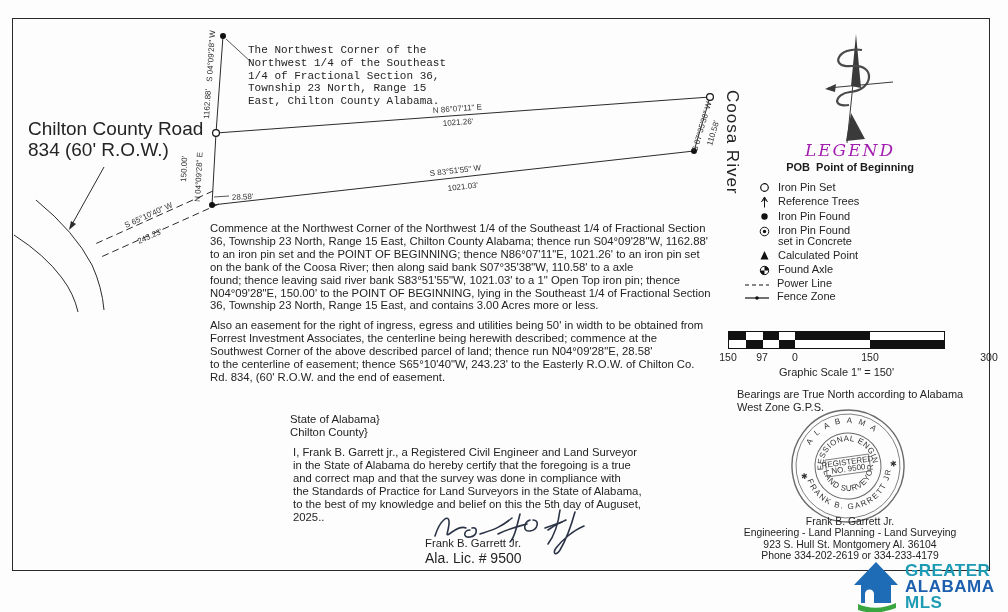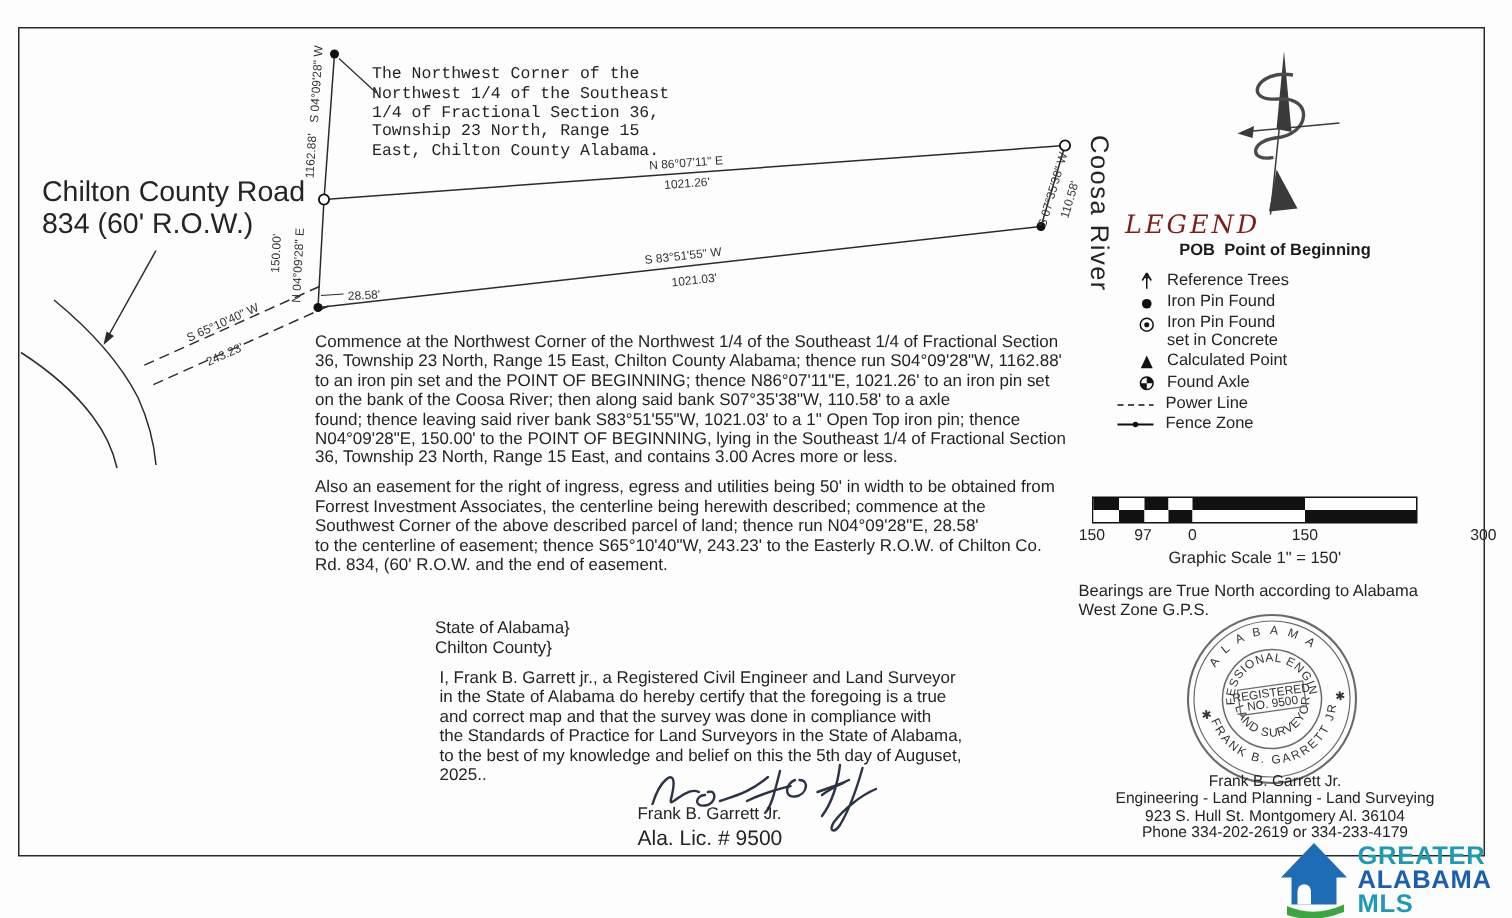--- a/index.html
+++ b/index.html
@@ -12,37 +12,37 @@
   .river-label{left:722px;top:90px;font-size:17px;letter-spacing:1px;writing-mode:vertical-rl;}
   .para{left:210px;top:222px;width:516px;font-size:11.3px;line-height:12.9px;}
   .para2{top:319px;}
   .stateblk{left:290px;top:413px;font-size:11.3px;line-height:12.9px;}
   .cert{left:293px;top:446px;width:372px;font-size:11.3px;line-height:12.9px;}
   .signame{left:425px;top:537px;font-size:11.3px;}
   .siglic{left:425px;top:550px;font-size:14px;}
   .plat{position:absolute;left:0;top:0;}
   
   .legend{position:absolute;left:750px;top:140px;width:200px;}
-  .legend-title{font-family:"DejaVu Serif",serif;font-style:italic;
-                font-size:17px;letter-spacing:2px;color:#7f1d1d;}
+  .legend-title{text-align:center;font-family:"DejaVu Serif",serif;font-style:italic;
+                font-size:17px;letter-spacing:2px;color:#a21caf;}
   .legend-pob{text-align:center;font-size:11px;font-weight:bold;white-space:pre;margin-top:1px;color:#1c1c1c;}
   .lrow{display:flex;align-items:center;gap:7px;margin:1.5px 0 0 8px;font-size:11px;line-height:11.5px;color:#242424;}
   .lrow.two{align-items:flex-start;}
   .lrow.gap{margin-top:6px;}
   .lrow.wide{margin-left:-6px;align-items:flex-end;}
   .lsym{flex:0 0 auto;}
   .lrow .lbl{white-space:pre-line;}
   
   .scalebar{position:absolute;left:728px;top:331px;width:217px;height:18px;border:1px solid #111;box-sizing:border-box;}
   .srow{display:flex;height:50%;}
   .seg{height:100%;}
   .b{background:#111;} .w{background:#fff;}
   .stick{position:absolute;top:351px;font-size:10.5px;transform:translateX(-50%);color:#242424;}
   .scale-caption{position:absolute;left:728px;top:366px;width:217px;text-align:center;font-size:11px;color:#242424;}
-  .bearing-note{left:719px;top:388px;font-size:11px;line-height:12.5px;}
+  .bearing-note{left:737px;top:388px;font-size:11px;line-height:12.5px;}
   .firm{position:absolute;left:733px;top:516px;width:234px;text-align:center;font-size:10.4px;line-height:11.3px;color:#242424;white-space:pre-line;}
   
   .mls{position:absolute;left:850px;top:561px;}
   svg text{font-family:"Liberation Sans",sans-serif;}
   .plat text{font-size:8px;fill:#333;}
   .seal-arc{letter-spacing:6px;font-size:9px;fill:#5a5a5a;}
   .seal-arc2{letter-spacing:1.5px;font-size:8px;fill:#5a5a5a;}
   .seal-in{letter-spacing:.5px;font-size:5.8px;fill:#5a5a5a;}
   .seal-reg{font-size:6.2px;fill:#5a5a5a;}
   .logo-txt{font-weight:700;font-size:17px;letter-spacing:.5px;}
@@ -178,20 +178,26 @@
   <div class="t signame">Frank B. Garrett Jr.</div>
   <div class="t siglic">Ala. Lic. # 9500</div>
 
   <div class="legend">
     <div class="legend-title">LEGEND</div>
     <div class="legend-pob">POB  Point of Beginning</div>
     <div style="margin-top:8px;"></div>
 
     <div class="lrow">
       <svg class="lsym" width="13" height="13">
+          <circle cx="6.5" cy="6.5" r="3.8" fill="#fff" stroke="#111" stroke-width="1.2"></circle>
+        </svg>
+      <span class="lbl">Iron Pin Set</span>
+    </div>
+    <div class="lrow">
+      <svg class="lsym" width="13" height="13">
           <path d="M6.5 1 L3.5 6 M6.5 1 L9.5 6 M6.5 1 L6.5 11.5 M4.5 4 L8.5 4" stroke="#111" stroke-width="1" fill="none"></path>
         </svg>
       <span class="lbl">Reference Trees</span>
     </div>
     <div class="lrow">
       <svg class="lsym" width="13" height="13">
           <circle cx="6.5" cy="6.5" r="3.2" fill="#111"></circle>
         </svg>
       <span class="lbl">Iron Pin Found</span>
     </div>

